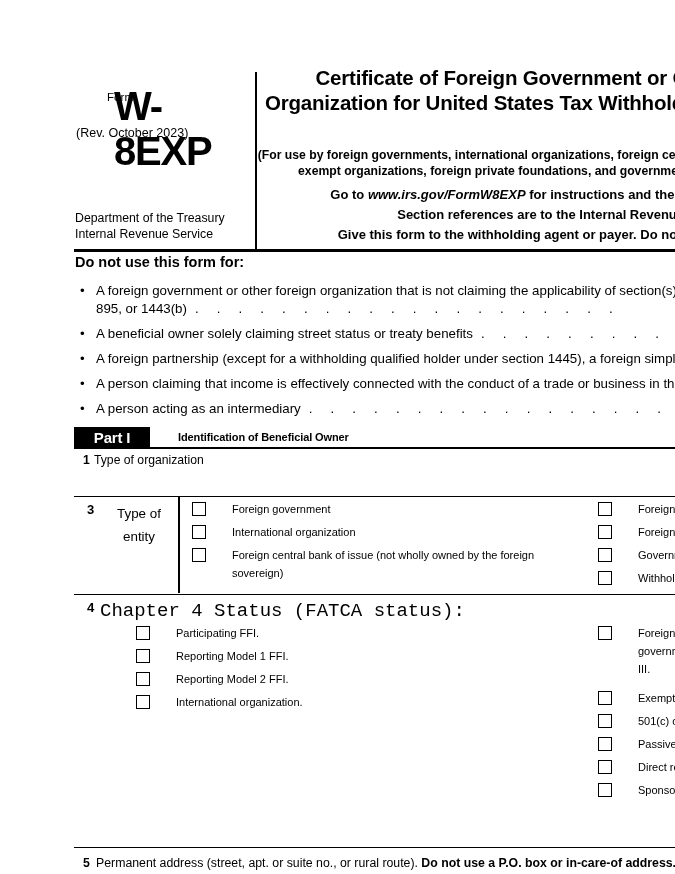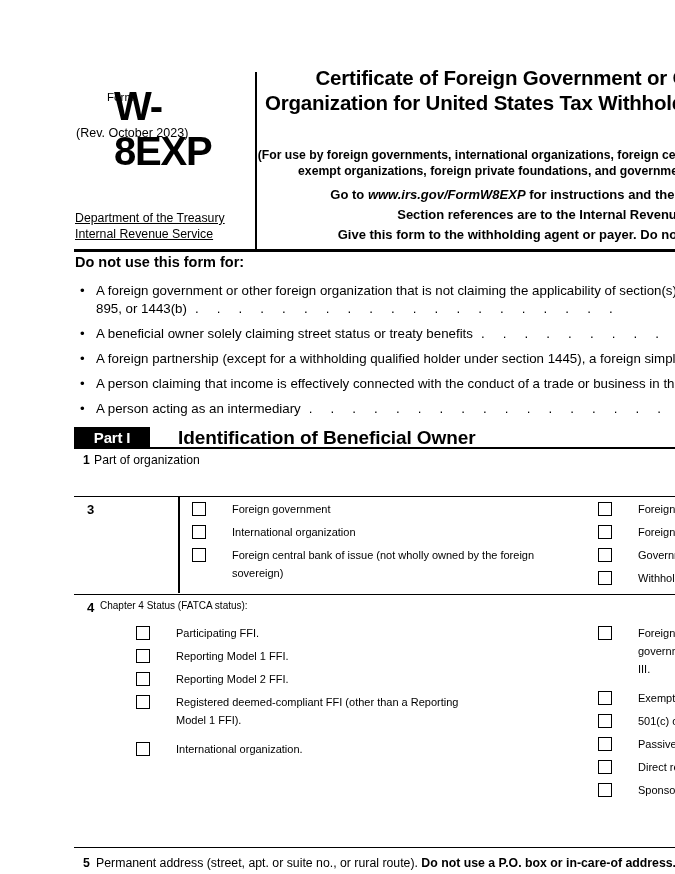--- a/index.html
+++ b/index.html
@@ -65,21 +65,20 @@
     position: absolute;
     left: 2px; top: 66px;
     font-size: 12.5px;
   }
   .dept-line {
     position: absolute;
     left: 1px; top: 150px;
     font-size: 12.3px;
     line-height: 16px;
     white-space: pre-line;
-    text-decoration: underline;
   }
   .hdr-divider {
     position: absolute;
     left: 181px; top: 12px;
     width: 2px;
     height: 177px;
     background: #000;
   }
 
   .hdr-right {
@@ -175,21 +174,21 @@
     font-weight: bold;
     text-align: center;
     line-height: 21px;
     letter-spacing: -.2px;
   }
   .part-bar .caption {
     position: absolute;
     left: 104px; top: 0;
     height: 21px;
     line-height: 21px;
-    font-size: 19px;
+    font-size: 11px;
     font-weight: bold;
     letter-spacing: -.1px;
   }
   .part-bar .underline {
     position: absolute;
     left: 0; top: 20px;
     width: 790px; height: 2px;
     background: #000;
   }
 
@@ -240,21 +239,22 @@
   .line4 {
     position: absolute;
     left: 0; top: 595px;
     width: 790px;
     height: 235px;
   }
   .line4 .n { position: absolute; left: 13px; top: 5px; font-weight: bold; font-size: 13.2px;}
   .line4 .hd {
     position: absolute;
     left: 26px; top: 5px;
-    font-size: 10px;
+    font-size: 19px;
+    font-family: Liberation Mono, monospace;
   }
   .l4-colA { position: absolute; left: 62px; top: 29px; width: 460px; }
   .l4-colB { position: absolute; left: 524px; top: 29px; width: 266px; }
 
   
   .cbrow {
     position: relative;
     padding-left: 40px;
     font-size: 11px;
     line-height: 18px;
@@ -351,28 +351,29 @@
   </div>
 
   <div class="part-bar">
     <div class="tag">Part I</div>
     <div class="caption">Identification of Beneficial Owner</div>
     <div class="underline"></div>
   </div>
 
   <div class="line1">
     <span class="num n">1</span>
-    <span class="lbl">Part of organization</span>
+    <span class="lbl">Type of organization</span>
     <div style="position:absolute;left:20px;top:20px;width:480px;height:20px;font-size:13px"></div>
   </div>
 
   <div class="rule-thin" style="top:496px"></div>
 
   <div class="line3">
     <span class="n">3</span>
+    <div class="lbl">Type of entity</div>
     <div class="vrule3"></div>
 
     <div class="l3-colA">
       <div class="cbrow nowrap">
         <span class="cb"></span>
         <span>Foreign government</span>
       </div>
       <div class="cbrow nowrap">
         <span class="cb"></span>
         <span>International organization</span>
@@ -415,24 +416,20 @@
         <span>Participating FFI.</span>
       </div>
       <div class="cbrow nowrap">
         <span class="cb"></span>
         <span>Reporting Model 1 FFI.</span>
       </div>
       <div class="cbrow nowrap">
         <span class="cb"></span>
         <span>Reporting Model 2 FFI.</span>
       </div>
-      <div class="cbrow gap" style="width:300px">
-        <span class="cb"></span>
-        <span>Registered deemed-compliant FFI (other than a Reporting Model 1 FFI).</span>
-      </div>
       <div class="cbrow nowrap">
         <span class="cb"></span>
       </div>
       <div class="cbrow nowrap">
         <span class="cb"></span>
       </div>
       <div class="cbrow nowrap">
         <span class="cb"></span>
         <span>International organization.</span>
       </div>

